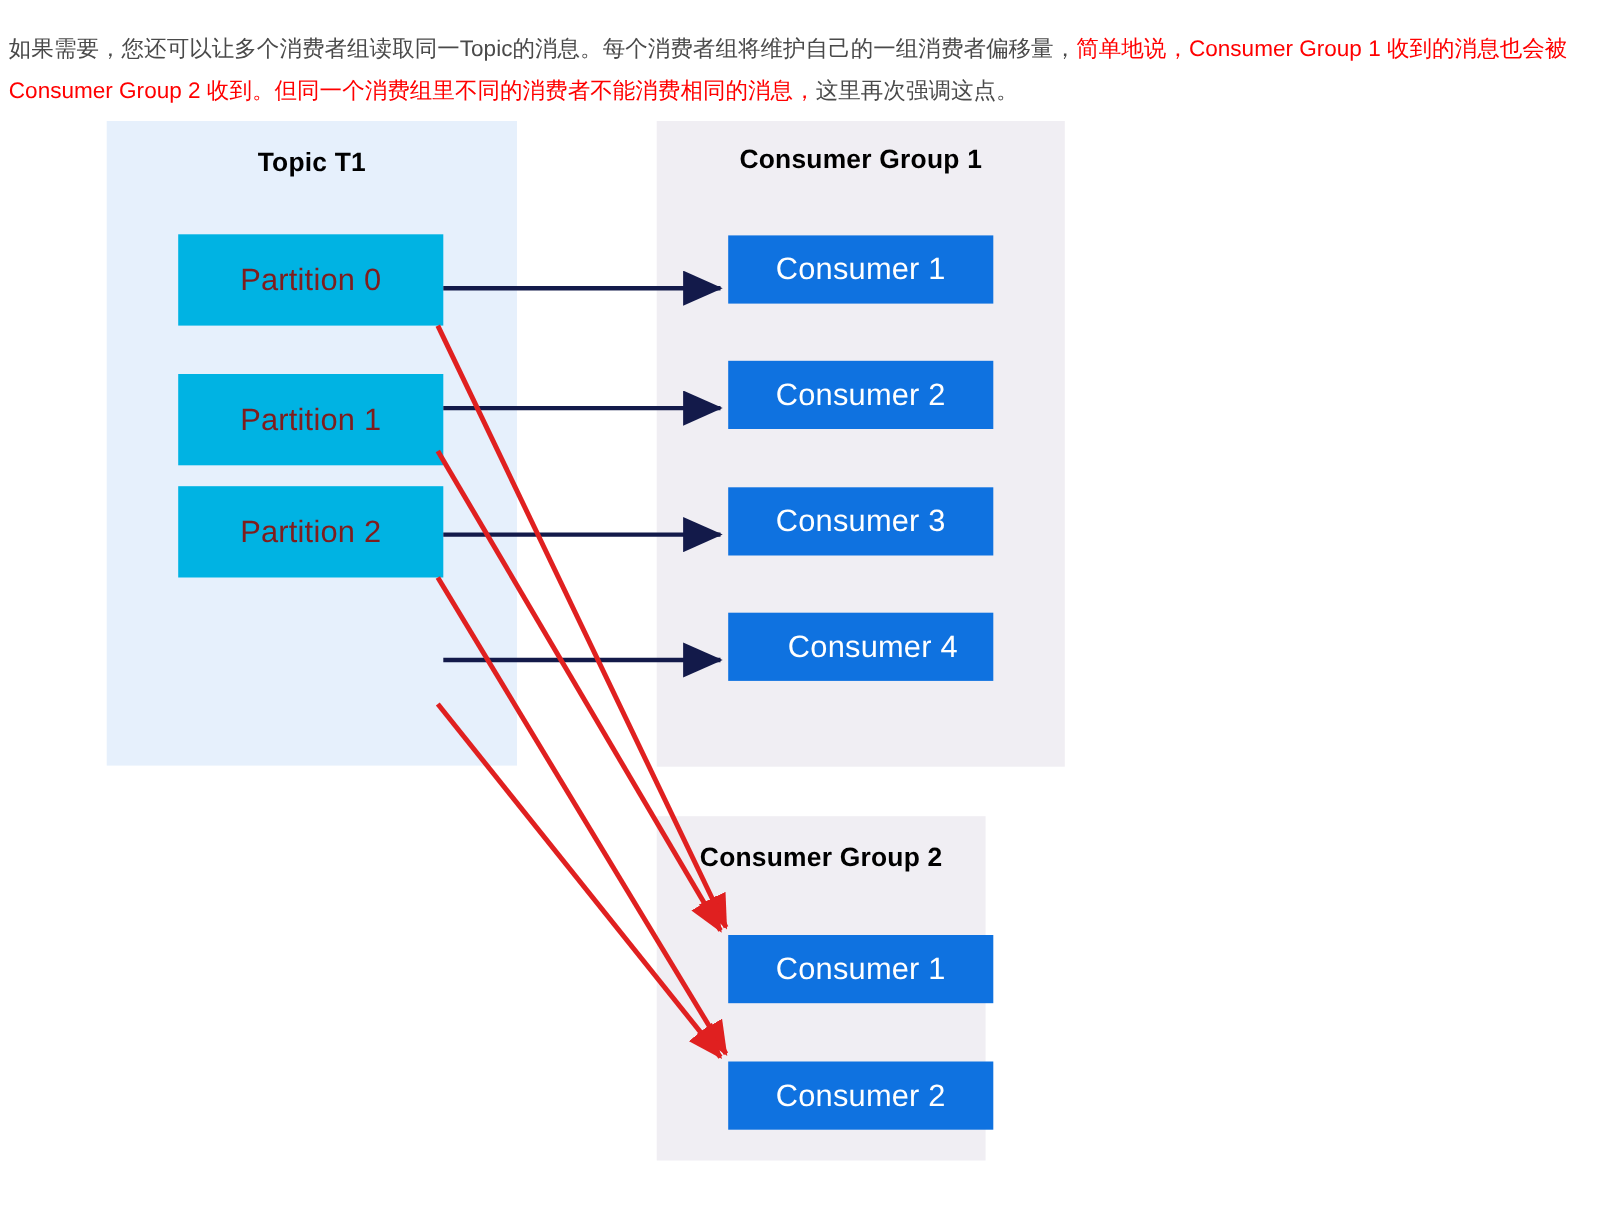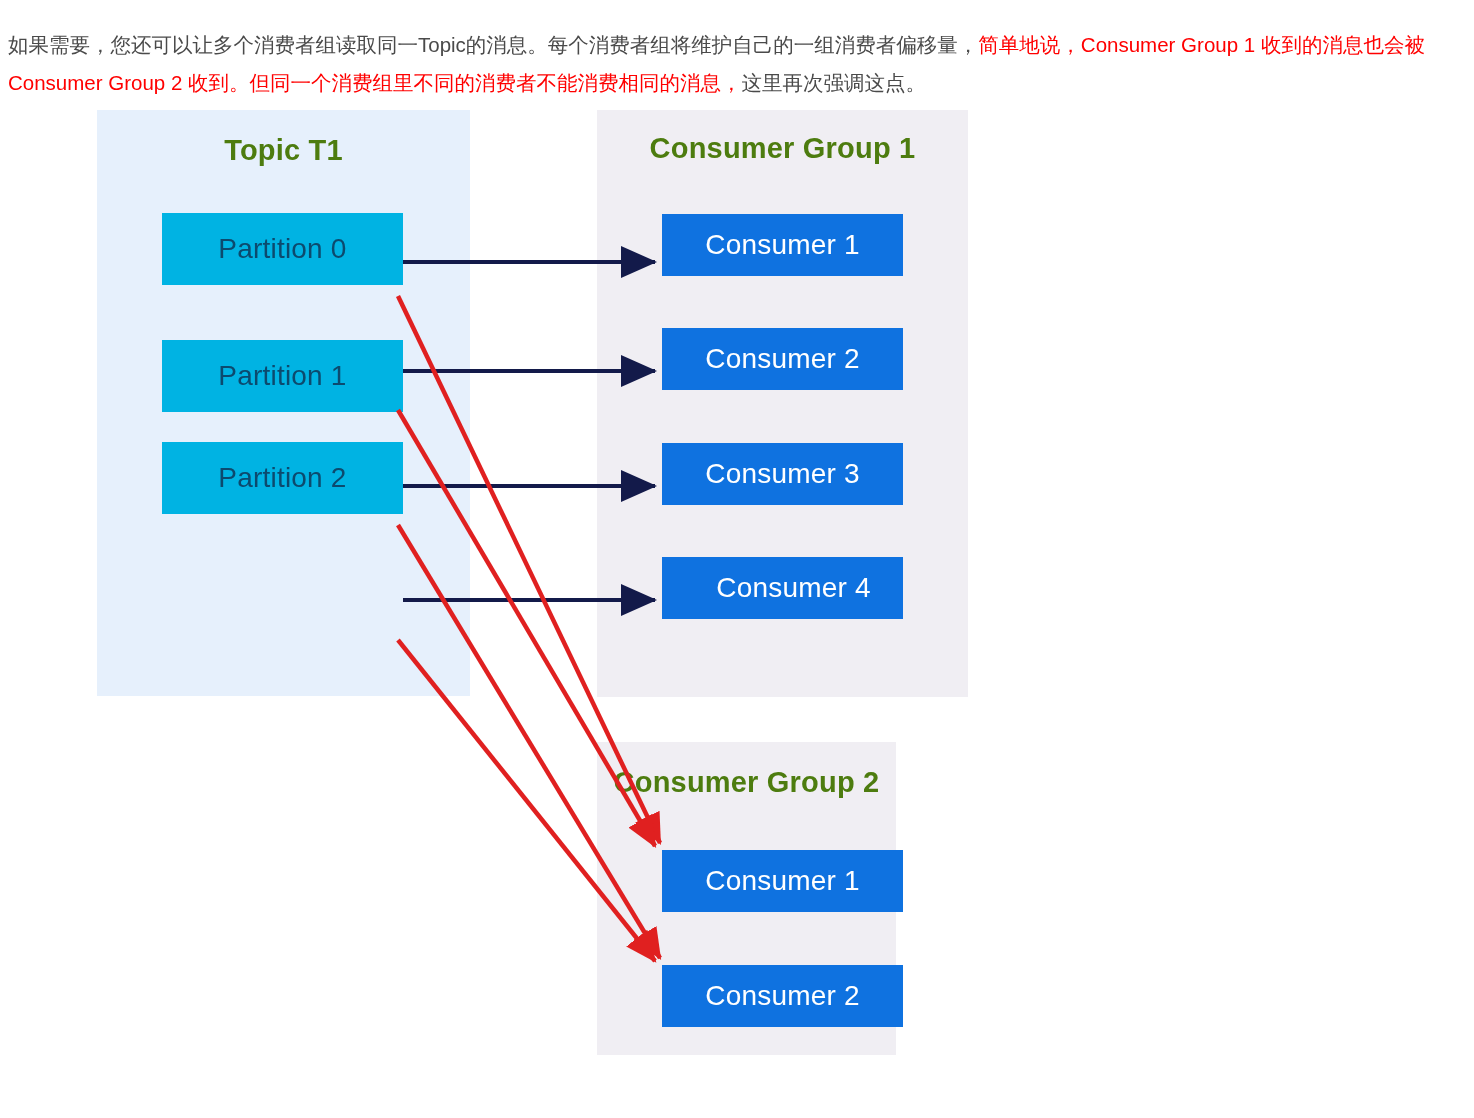--- a/index.html
+++ b/index.html
@@ -44,22 +44,22 @@
   .panel {
     position: absolute;
     box-sizing: border-box;
   }
   .panel-title {
     position: absolute;
     left: 0;
     right: 0;
     text-align: center;
     font-weight: bold;
-    font-size: 29px;
-    color: #4d7c0f;
+    font-size: 24px;
+    color: #000000;
     letter-spacing: 0.2px;
   }
 
   #panel-topic {
     left: 97px;
     top: 110px;
     width: 373px;
     height: 586px;
     background: #e6f0fc;
   }
@@ -83,23 +83,23 @@
     box-sizing: border-box;
     display: flex;
     align-items: center;
     justify-content: center;
     font-size: 28px;
     letter-spacing: 0.2px;
   }
   .node.partition {
     left: 162px;
     width: 241px;
-    height: 72px;
+    height: 83px;
     background: #00b3e3;
-    color: #0c4a6e;
+    color: #7f1d1d;
   }
   .node.consumer {
     left: 662px;
     width: 241px;
     height: 62px;
     background: #0f72e0;
     color: #ffffff;
   }
 
   #svg-arrows {

